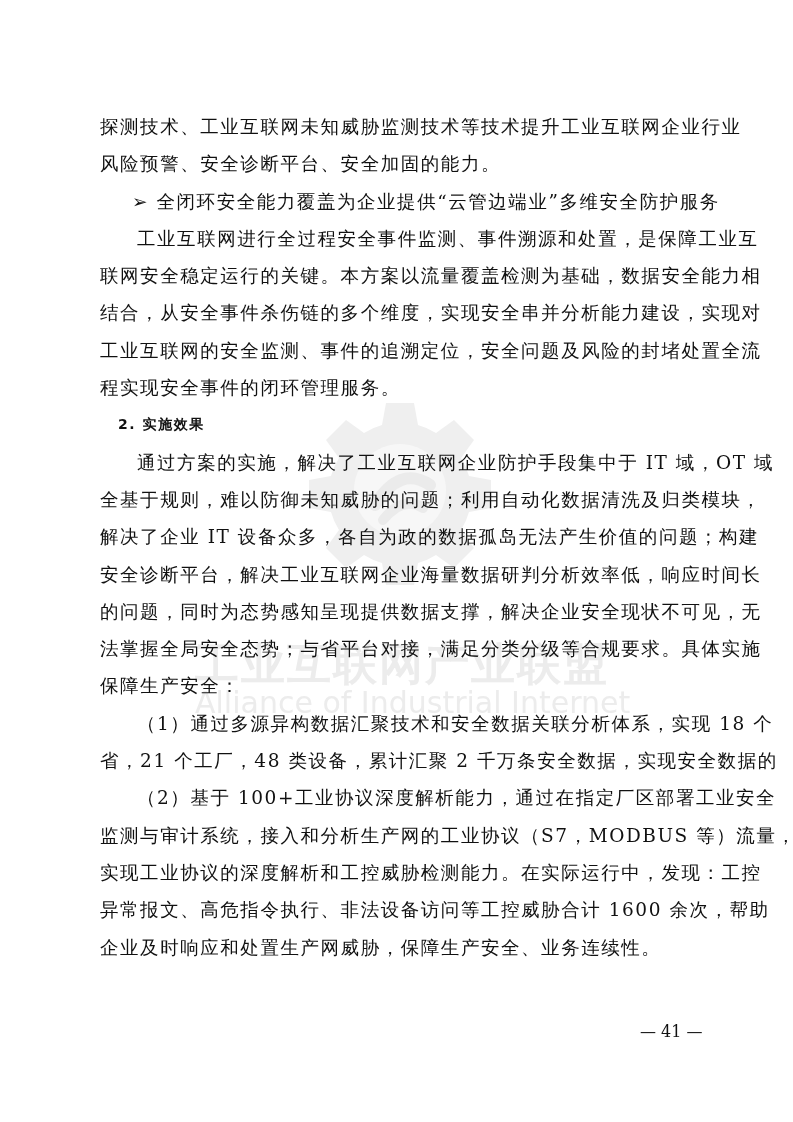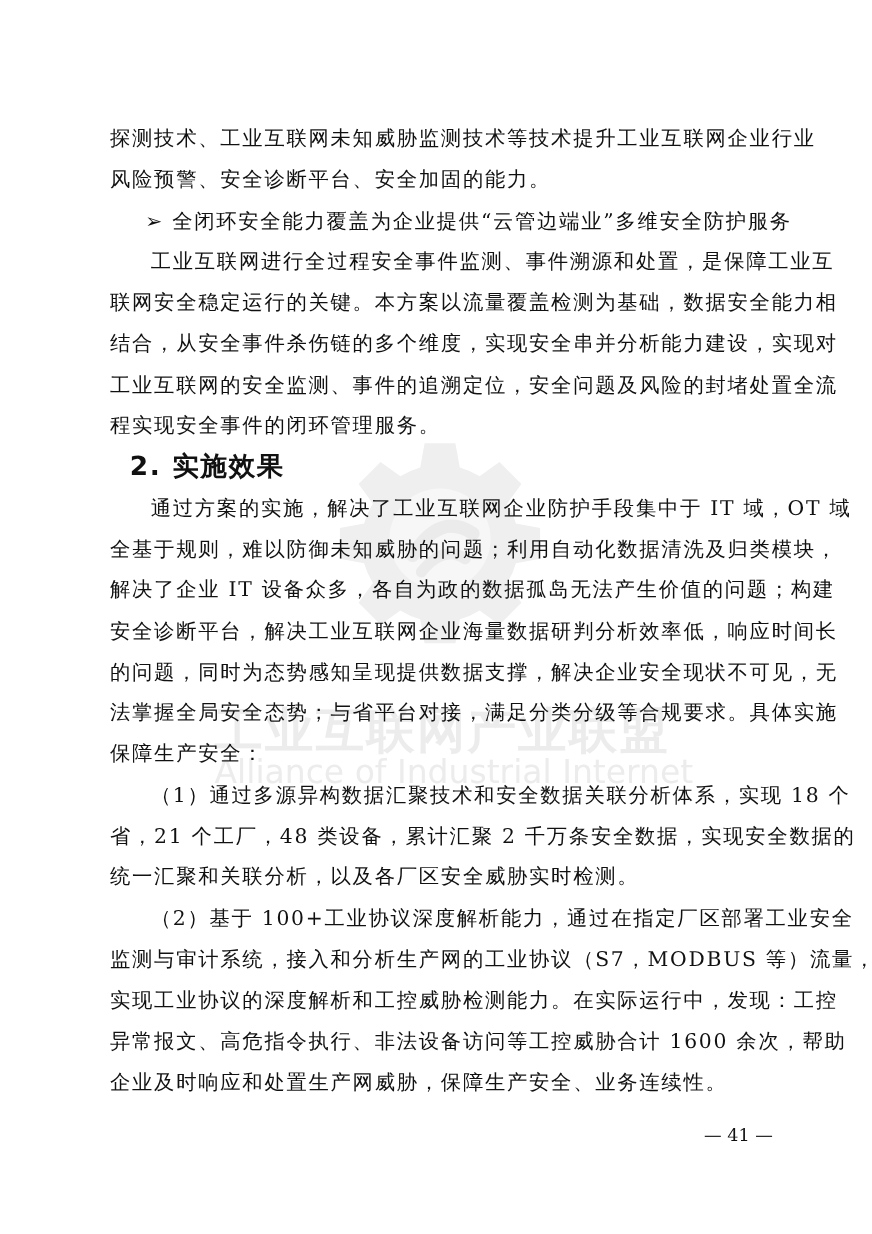--- a/index.html
+++ b/index.html
@@ -67,21 +67,21 @@
       line-height: 37.3px;
       font-size: 18.5px;
       white-space: nowrap;
       letter-spacing: 1.55px;
     }
     .indent { padding-left: 37px; }
     .bullet-line { padding-left: 32px; }
     .heading {
       font-weight: bold;
       font-family: "DejaVu Sans", "Liberation Sans", sans-serif;
-      font-size: 24px;
+      font-size: 14px;
       padding-left: 18px;
     }
     .page-number {
       position: absolute;
       left: 640px;
       top: 1022px;
       font-size: 16px;
       z-index: 1;
       white-space: nowrap;
     }
@@ -132,21 +132,20 @@
     <div class="line">解决了企业 IT 设备众多，各自为政的数据孤岛无法产生价值的问题；构建</div>
     <div class="line">安全诊断平台，解决工业互联网企业海量数据研判分析效率低，响应时间长</div>
     <div class="line">的问题，同时为态势感知呈现提供数据支撑，解决企业安全现状不可见，无</div>
     <div class="line">法掌握全局安全态势；与省平台对接，满足分类分级等合规要求。具体实施</div>
     <div class="line">保障生产安全：</div>
   </div>
 
   <div>
     <div class="line indent">（1）通过多源异构数据汇聚技术和安全数据关联分析体系，实现 18 个</div>
     <div class="line">省，21 个工厂，48 类设备，累计汇聚 2 千万条安全数据，实现安全数据的</div>
-    <div class="line">统一汇聚和关联分析，以及各厂区安全威胁实时检测。</div>
   </div>
 
   <div>
     <div class="line indent">（2）基于 100+工业协议深度解析能力，通过在指定厂区部署工业安全</div>
     <div class="line">监测与审计系统，接入和分析生产网的工业协议（S7，MODBUS 等）流量，</div>
     <div class="line">实现工业协议的深度解析和工控威胁检测能力。在实际运行中，发现：工控</div>
     <div class="line">异常报文、高危指令执行、非法设备访问等工控威胁合计 1600 余次，帮助</div>
     <div class="line">企业及时响应和处置生产网威胁，保障生产安全、业务连续性。</div>
   </div>
 </div>

